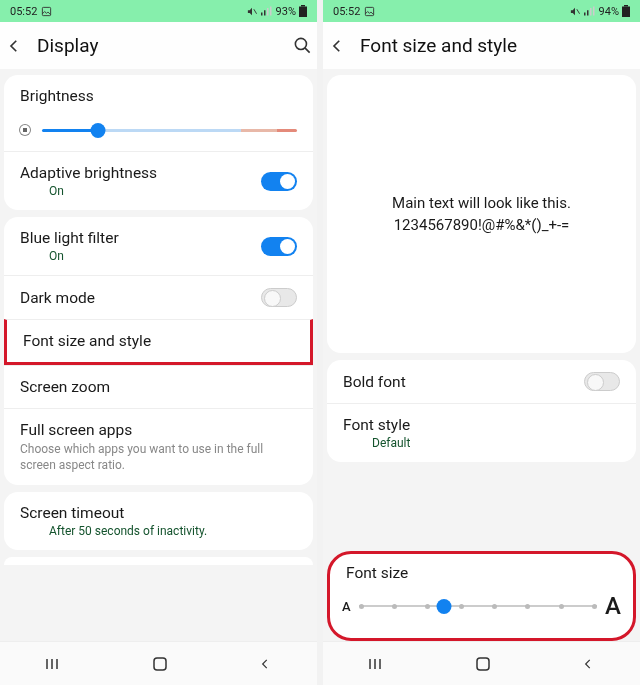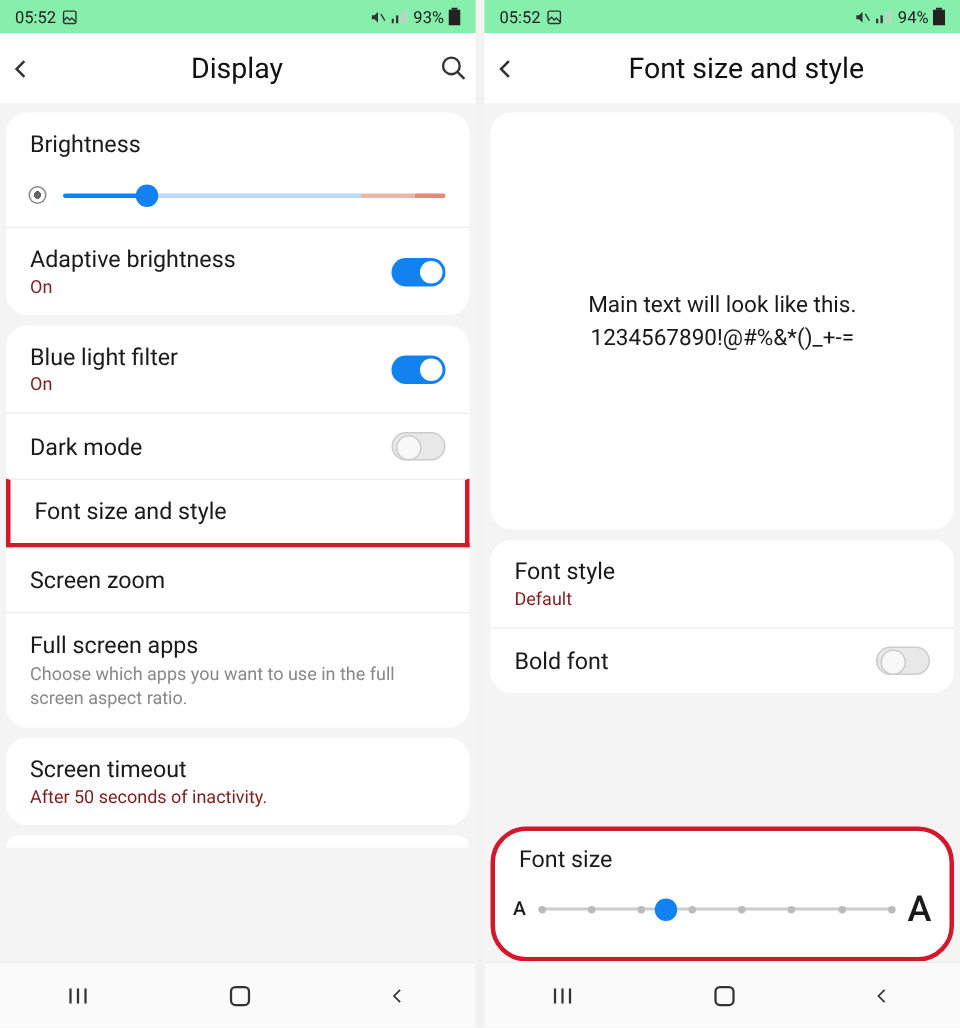--- a/index.html
+++ b/index.html
@@ -30,21 +30,20 @@
     color: #222;
   }
   .status-left { display: flex; align-items: center; gap: 4px; }
   .status-right { display: flex; align-items: center; gap: 3px; }
   .header {
     background: #fefefe;
     display: flex;
     align-items: center;
     padding: 12px 5px;
     gap: 14px;
-    text-align: center;
   }
   .header .back { font-size: 20px; color: #333; }
   .header .title { font-size: 19px; color: #111; flex: 1; font-weight: 400; }
   .header .search { font-size: 18px; color: #333; }
   .content {
     flex: 1;
     overflow: hidden;
     display: flex;
     flex-direction: column;
     gap: 7px;
@@ -58,21 +57,21 @@
   .row {
     padding: 12px 16px;
     border-top: 1px solid #eee;
     display: flex;
     align-items: center;
     justify-content: space-between;
   }
   .row:first-child { border-top: none; }
   .row .text-col { display: flex; flex-direction: column; gap: 2px; }
   .row-title { font-size: 15.5px; color: #1a1a1a; font-weight: 400; }
-  .row-sub { font-size: 12px; color: #7f1d1d; }
+  .row-sub { font-size: 12px; color: #14532d; margin-left: 29px; }
   .row-desc { font-size: 12px; color: #888; line-height: 1.35; }
   .toggle {
     width: 36px; height: 19px; border-radius: 11px;
     background: #1282f0; position: relative;
   }
   .toggle::after {
     content: ""; position: absolute; width: 15px; height: 15px; border-radius: 50%;
     background: #fff; top: 2px; right: 2px;
   }
   .toggle.off { background: #e8e8e8; border: 1px solid #ccc; }
@@ -321,29 +320,29 @@
 
   <div class="content">
     <div class="preview-card">
       <div>Main text will look like this.</div>
       <div>1234567890!@#%&amp;*()_+-=</div>
     </div>
 
     <div class="card">
       <div class="row">
         <div class="text-col">
+            <span class="row-title">Bold font</span>
+          </div>
+        <div class="toggle off"></div>
+      </div>
+      <div class="row">
+        <div class="text-col">
           <span class="row-title">Font style</span>
           <span class="row-sub">Default</span>
         </div>
-      </div>
-      <div class="row">
-        <div class="text-col">
-            <span class="row-title">Bold font</span>
-          </div>
-        <div class="toggle off"></div>
       </div>
     </div>
 
     <div style="flex:1"></div>
 
     <div class="fontsize-card highlight">
       <div class="fontsize-title">Font size</div>
       <div class="fontsize-slider">
         <span class="fs-label-small">A</span>
         <div class="fs-track">

